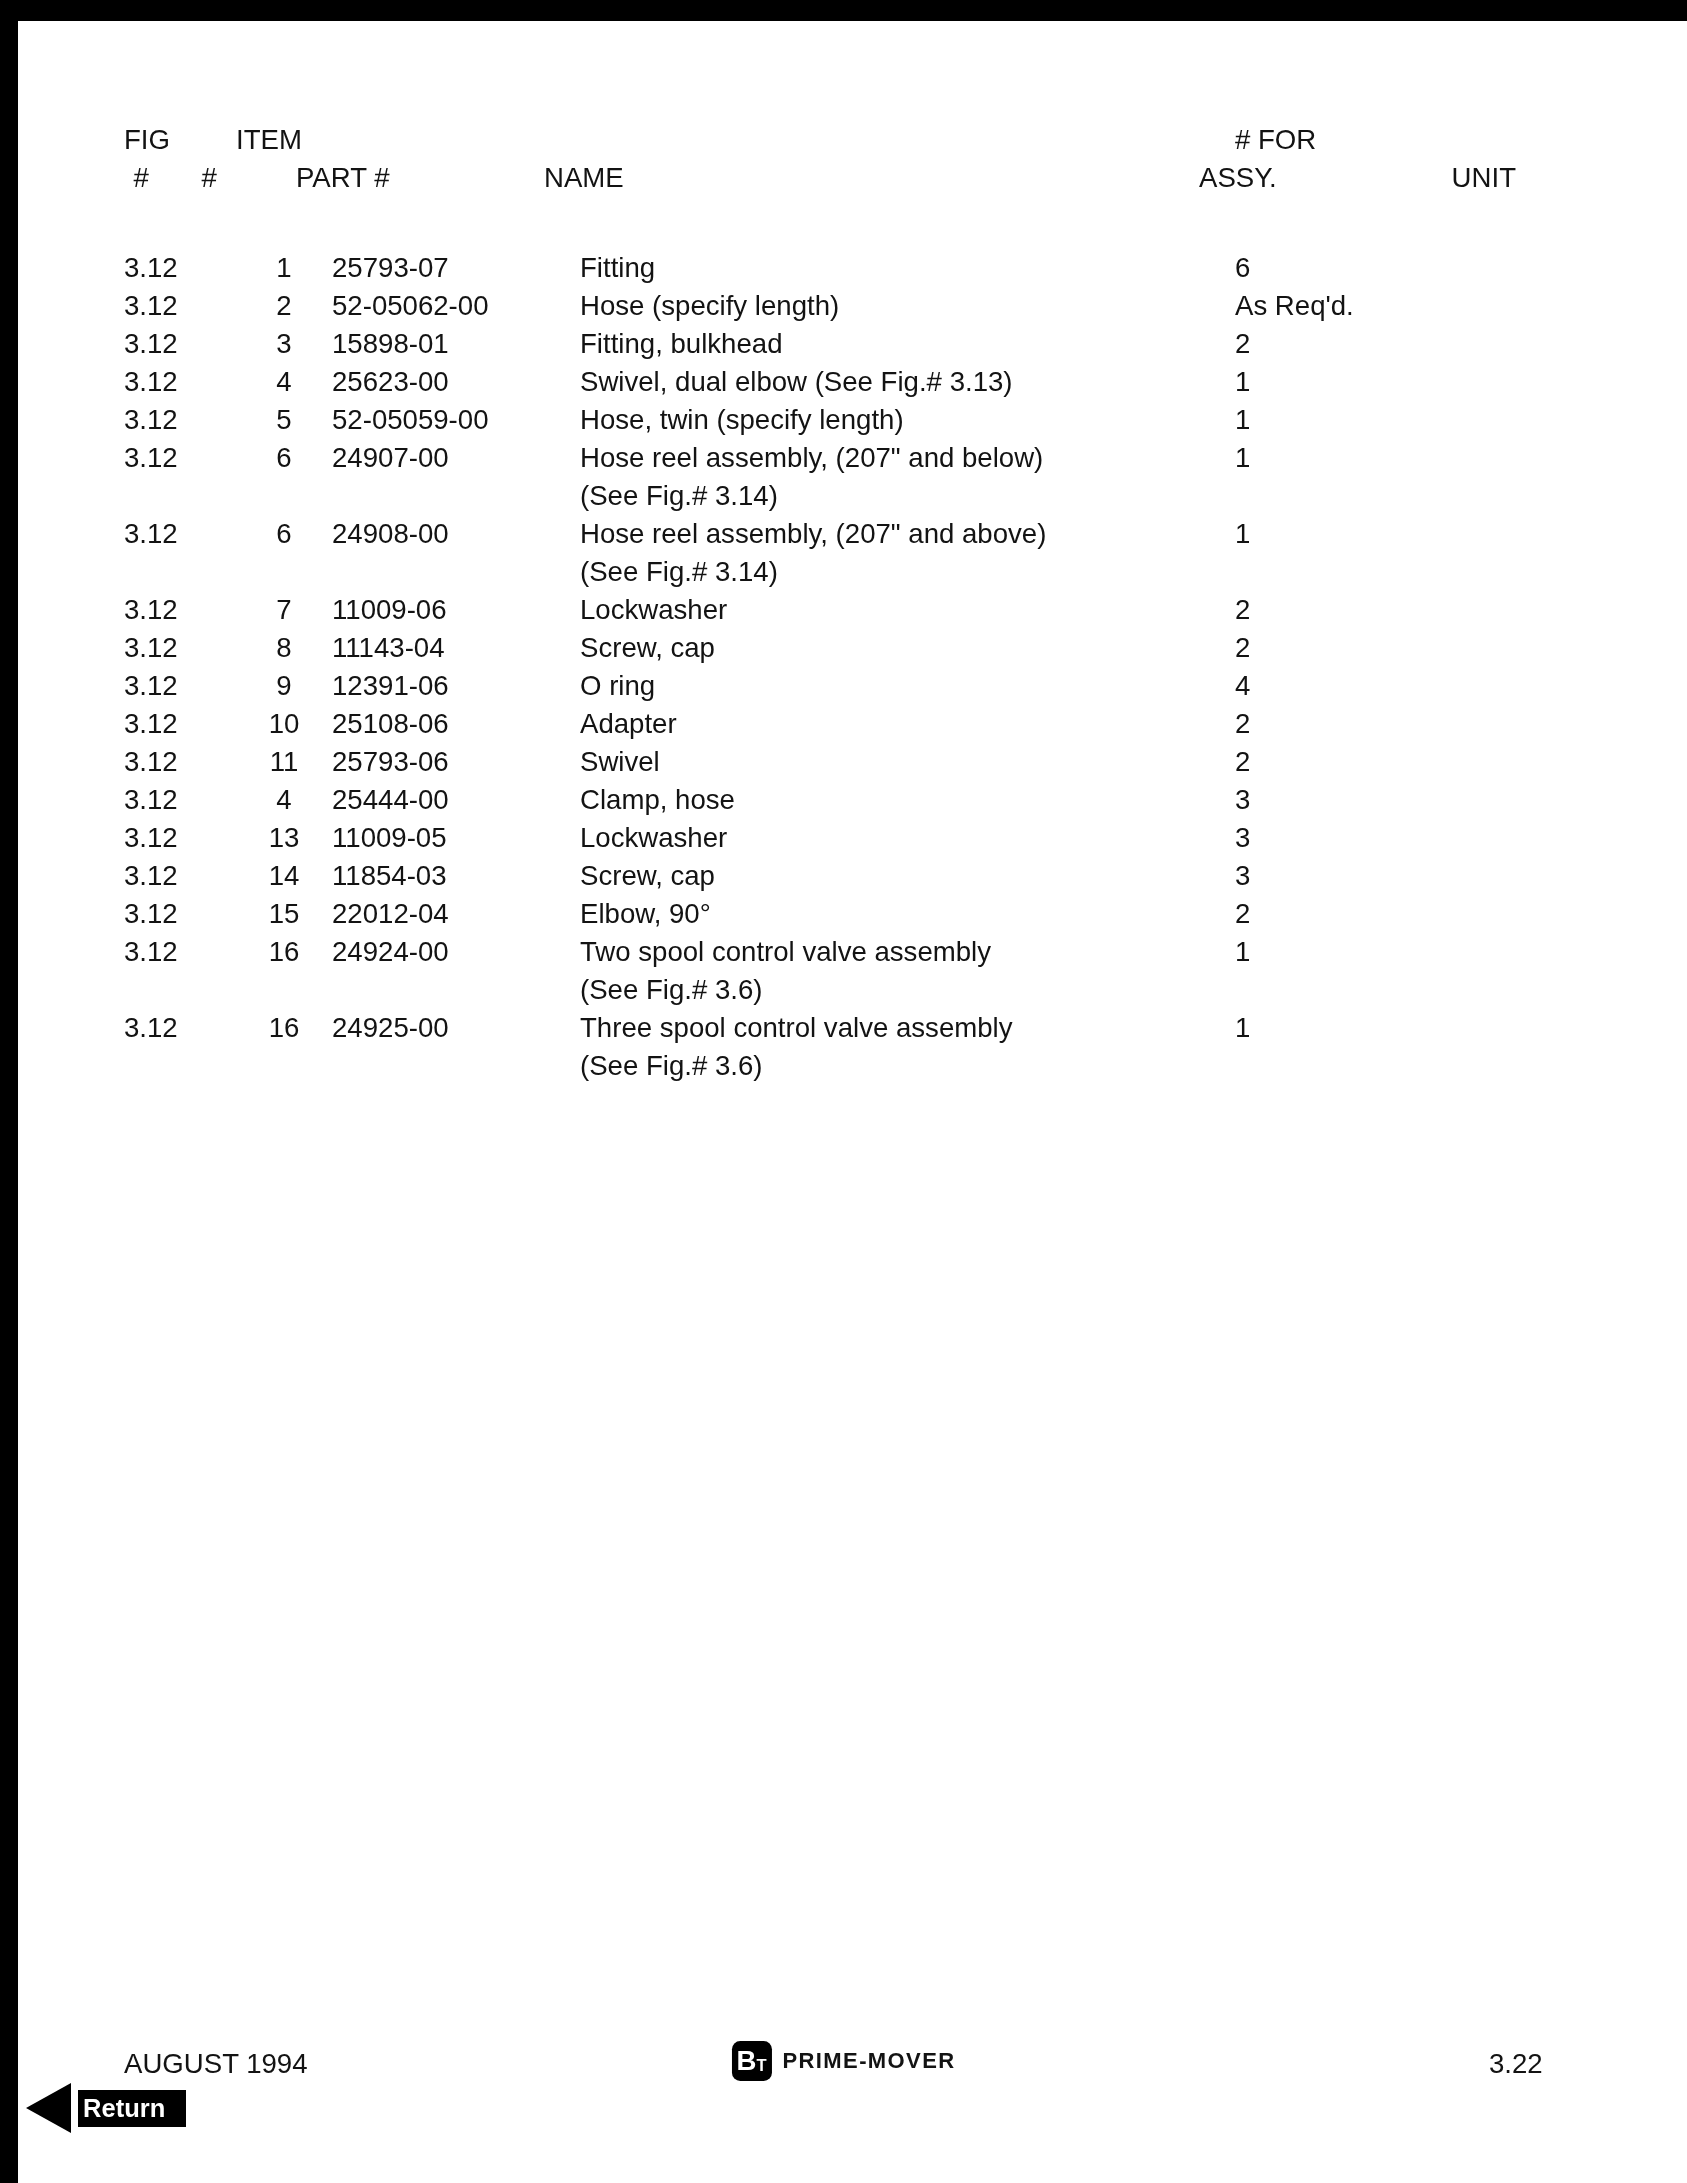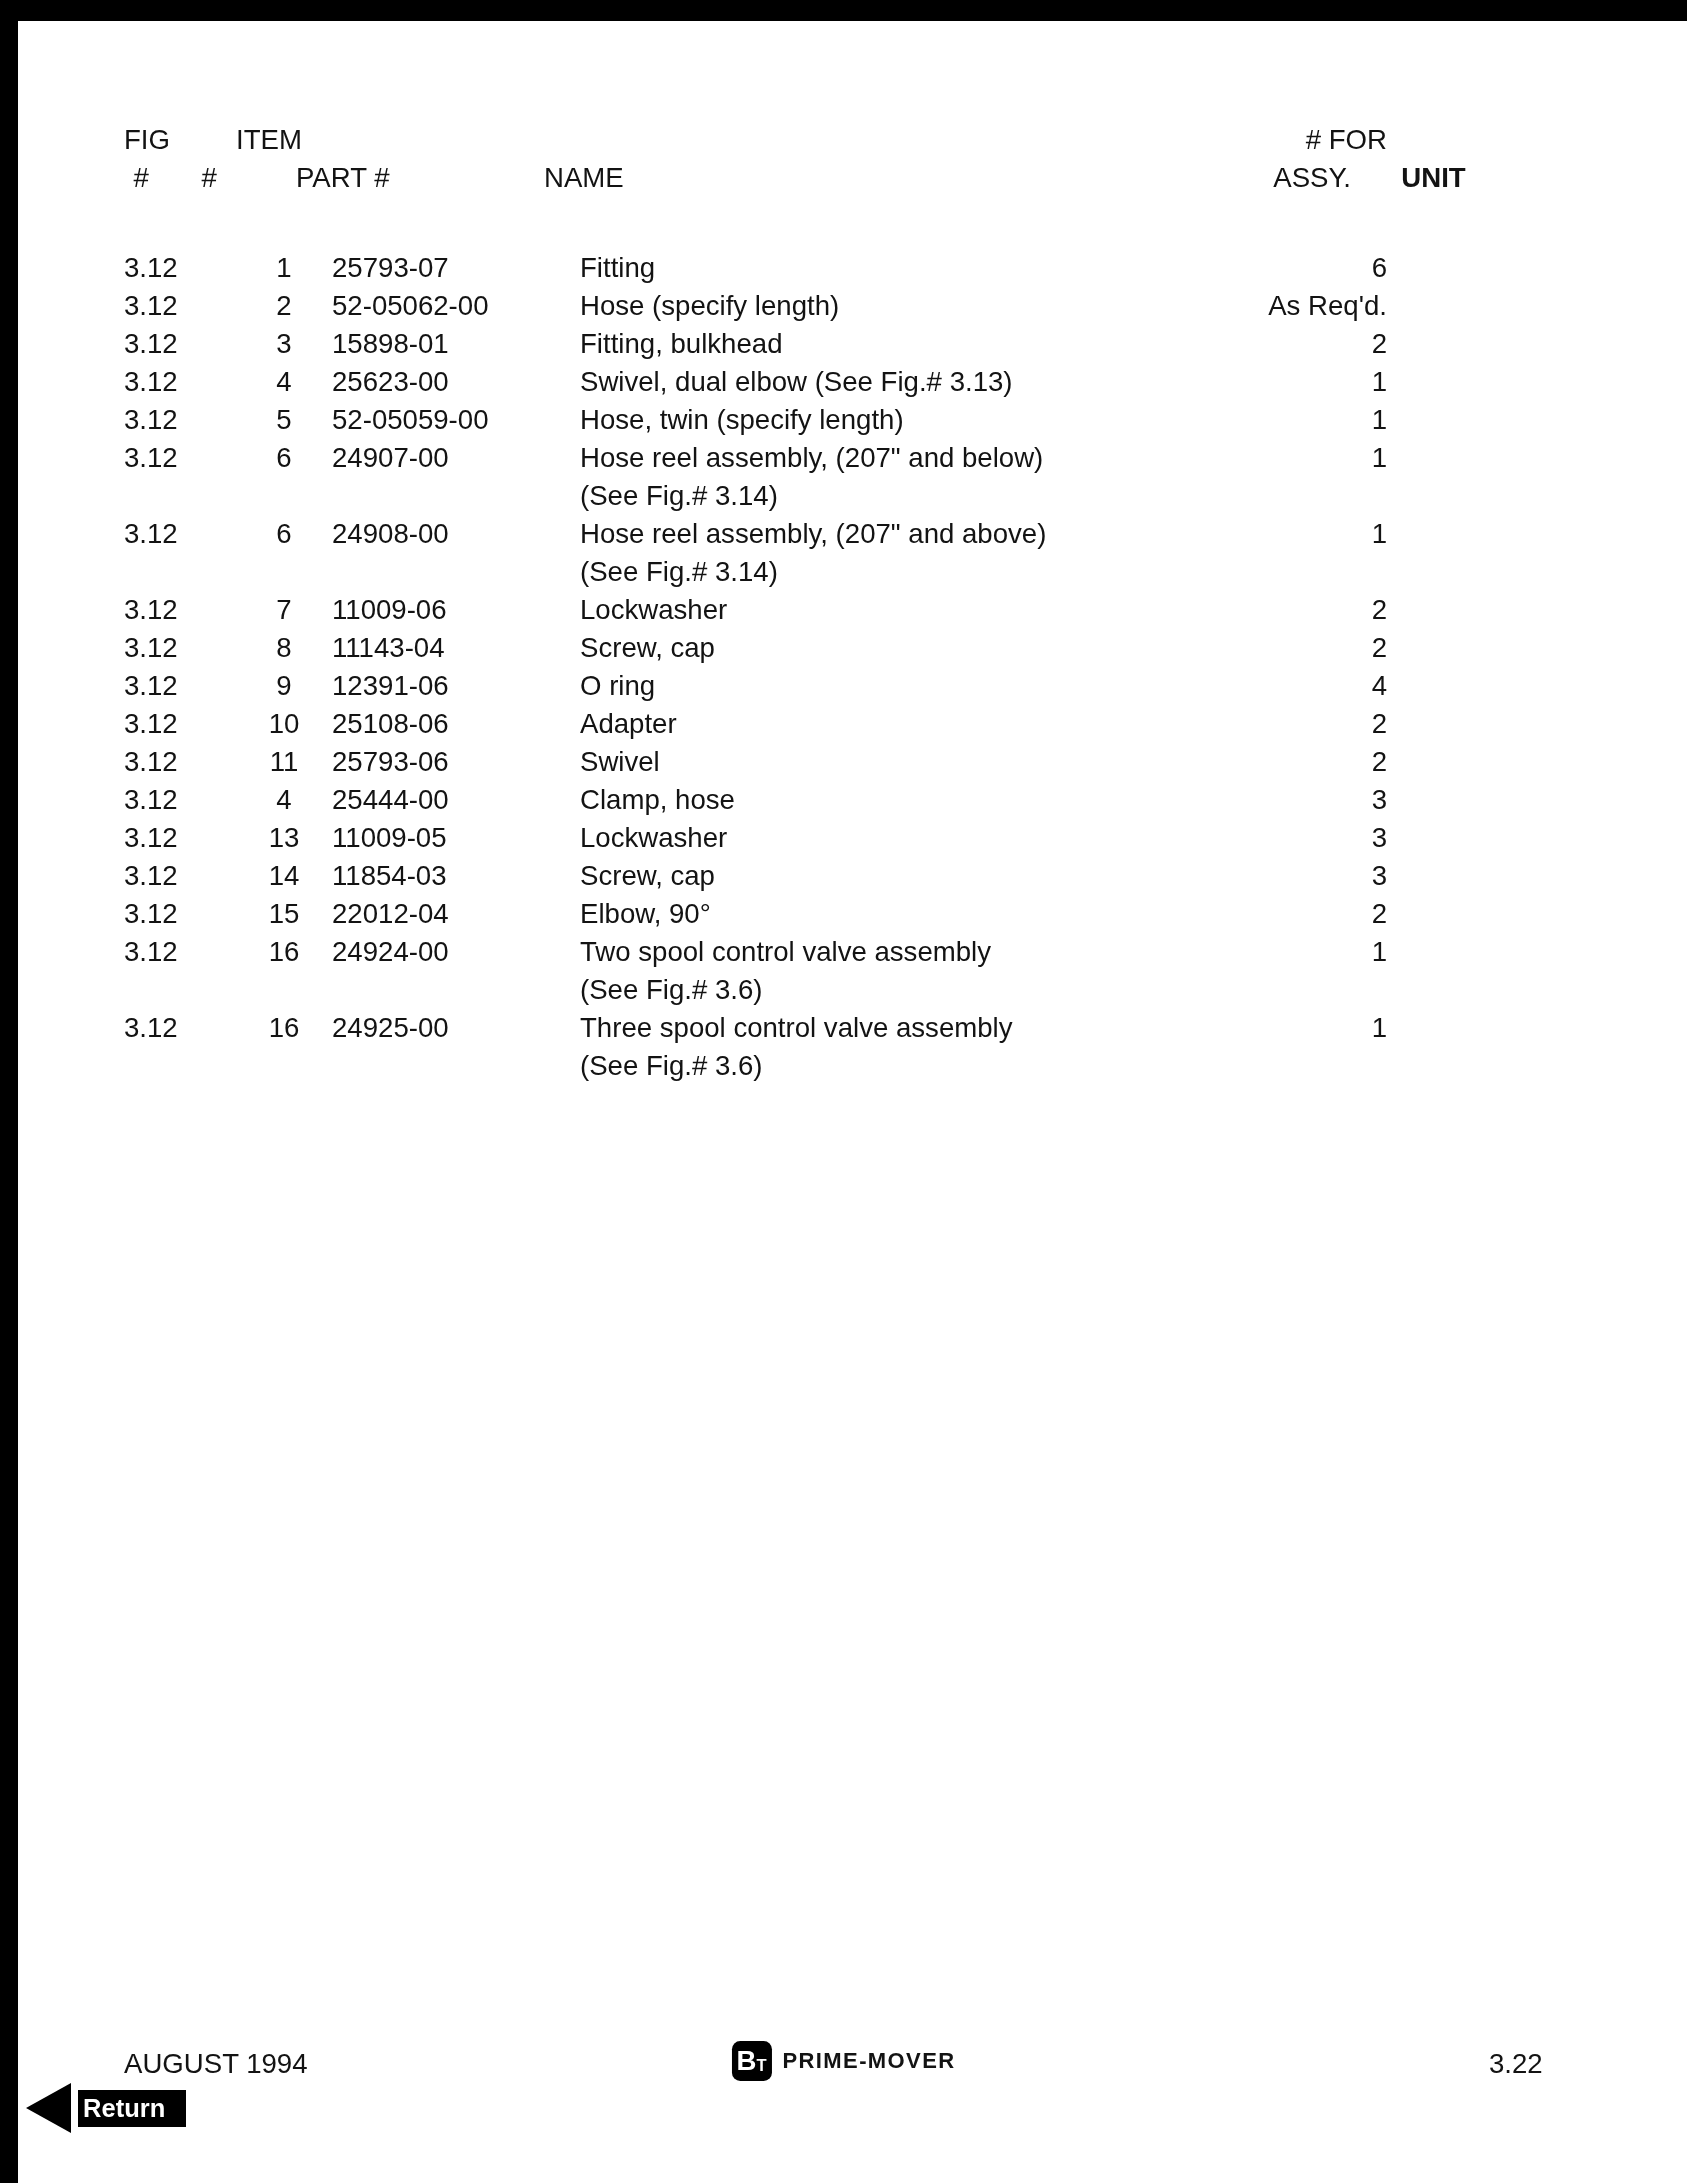--- a/index.html
+++ b/index.html
@@ -16,22 +16,22 @@
   .scan-bar-top  { position: absolute; top: 0; left: 0; width: 1687px; height: 20.7px; background: #000; }
   .scan-bar-left { position: absolute; top: 0; left: 0; width: 18px; height: 2183px; background: #000; }
 
   
   .content { position: absolute; top: 121px; left: 124px; width: 1447px; }
   .hline, .row { display: flex; align-items: flex-start; font-size: 27.6px; line-height: 38px; }
   .c-fig  { width: 76px; }
   .c-item { width: 96px; text-align: center; margin-left: 36px; }
   .c-part { width: 248px; }
   .c-name { width: 655px; white-space: pre-line; }
-  .c-qty  { width: 152px; text-align: right; }
-  .c-unit { width: 165px; text-align: center; font-weight: bold; }
+  .c-qty  { width: 152px; text-align: left; }
+  .c-unit { width: 165px; text-align: right; }
   .h-fig-hash  { width: 76px; padding-left: 9.6px; }
   .h-item-hash { width: 96px; text-align: left; padding-left: 1.4px; }
   .rows { margin-top: 52px; }
 
   
   .footer-date { position: absolute; left: 124px; top: 2048px; font-size: 27.6px; }
   .footer-page { position: absolute; left: 1489px; top: 2048px; font-size: 27.6px; }
   .footer-brand {
     position: absolute; left: 50%; top: 2041px; transform: translateX(-50%);
     display: flex; align-items: center; gap: 11px;

